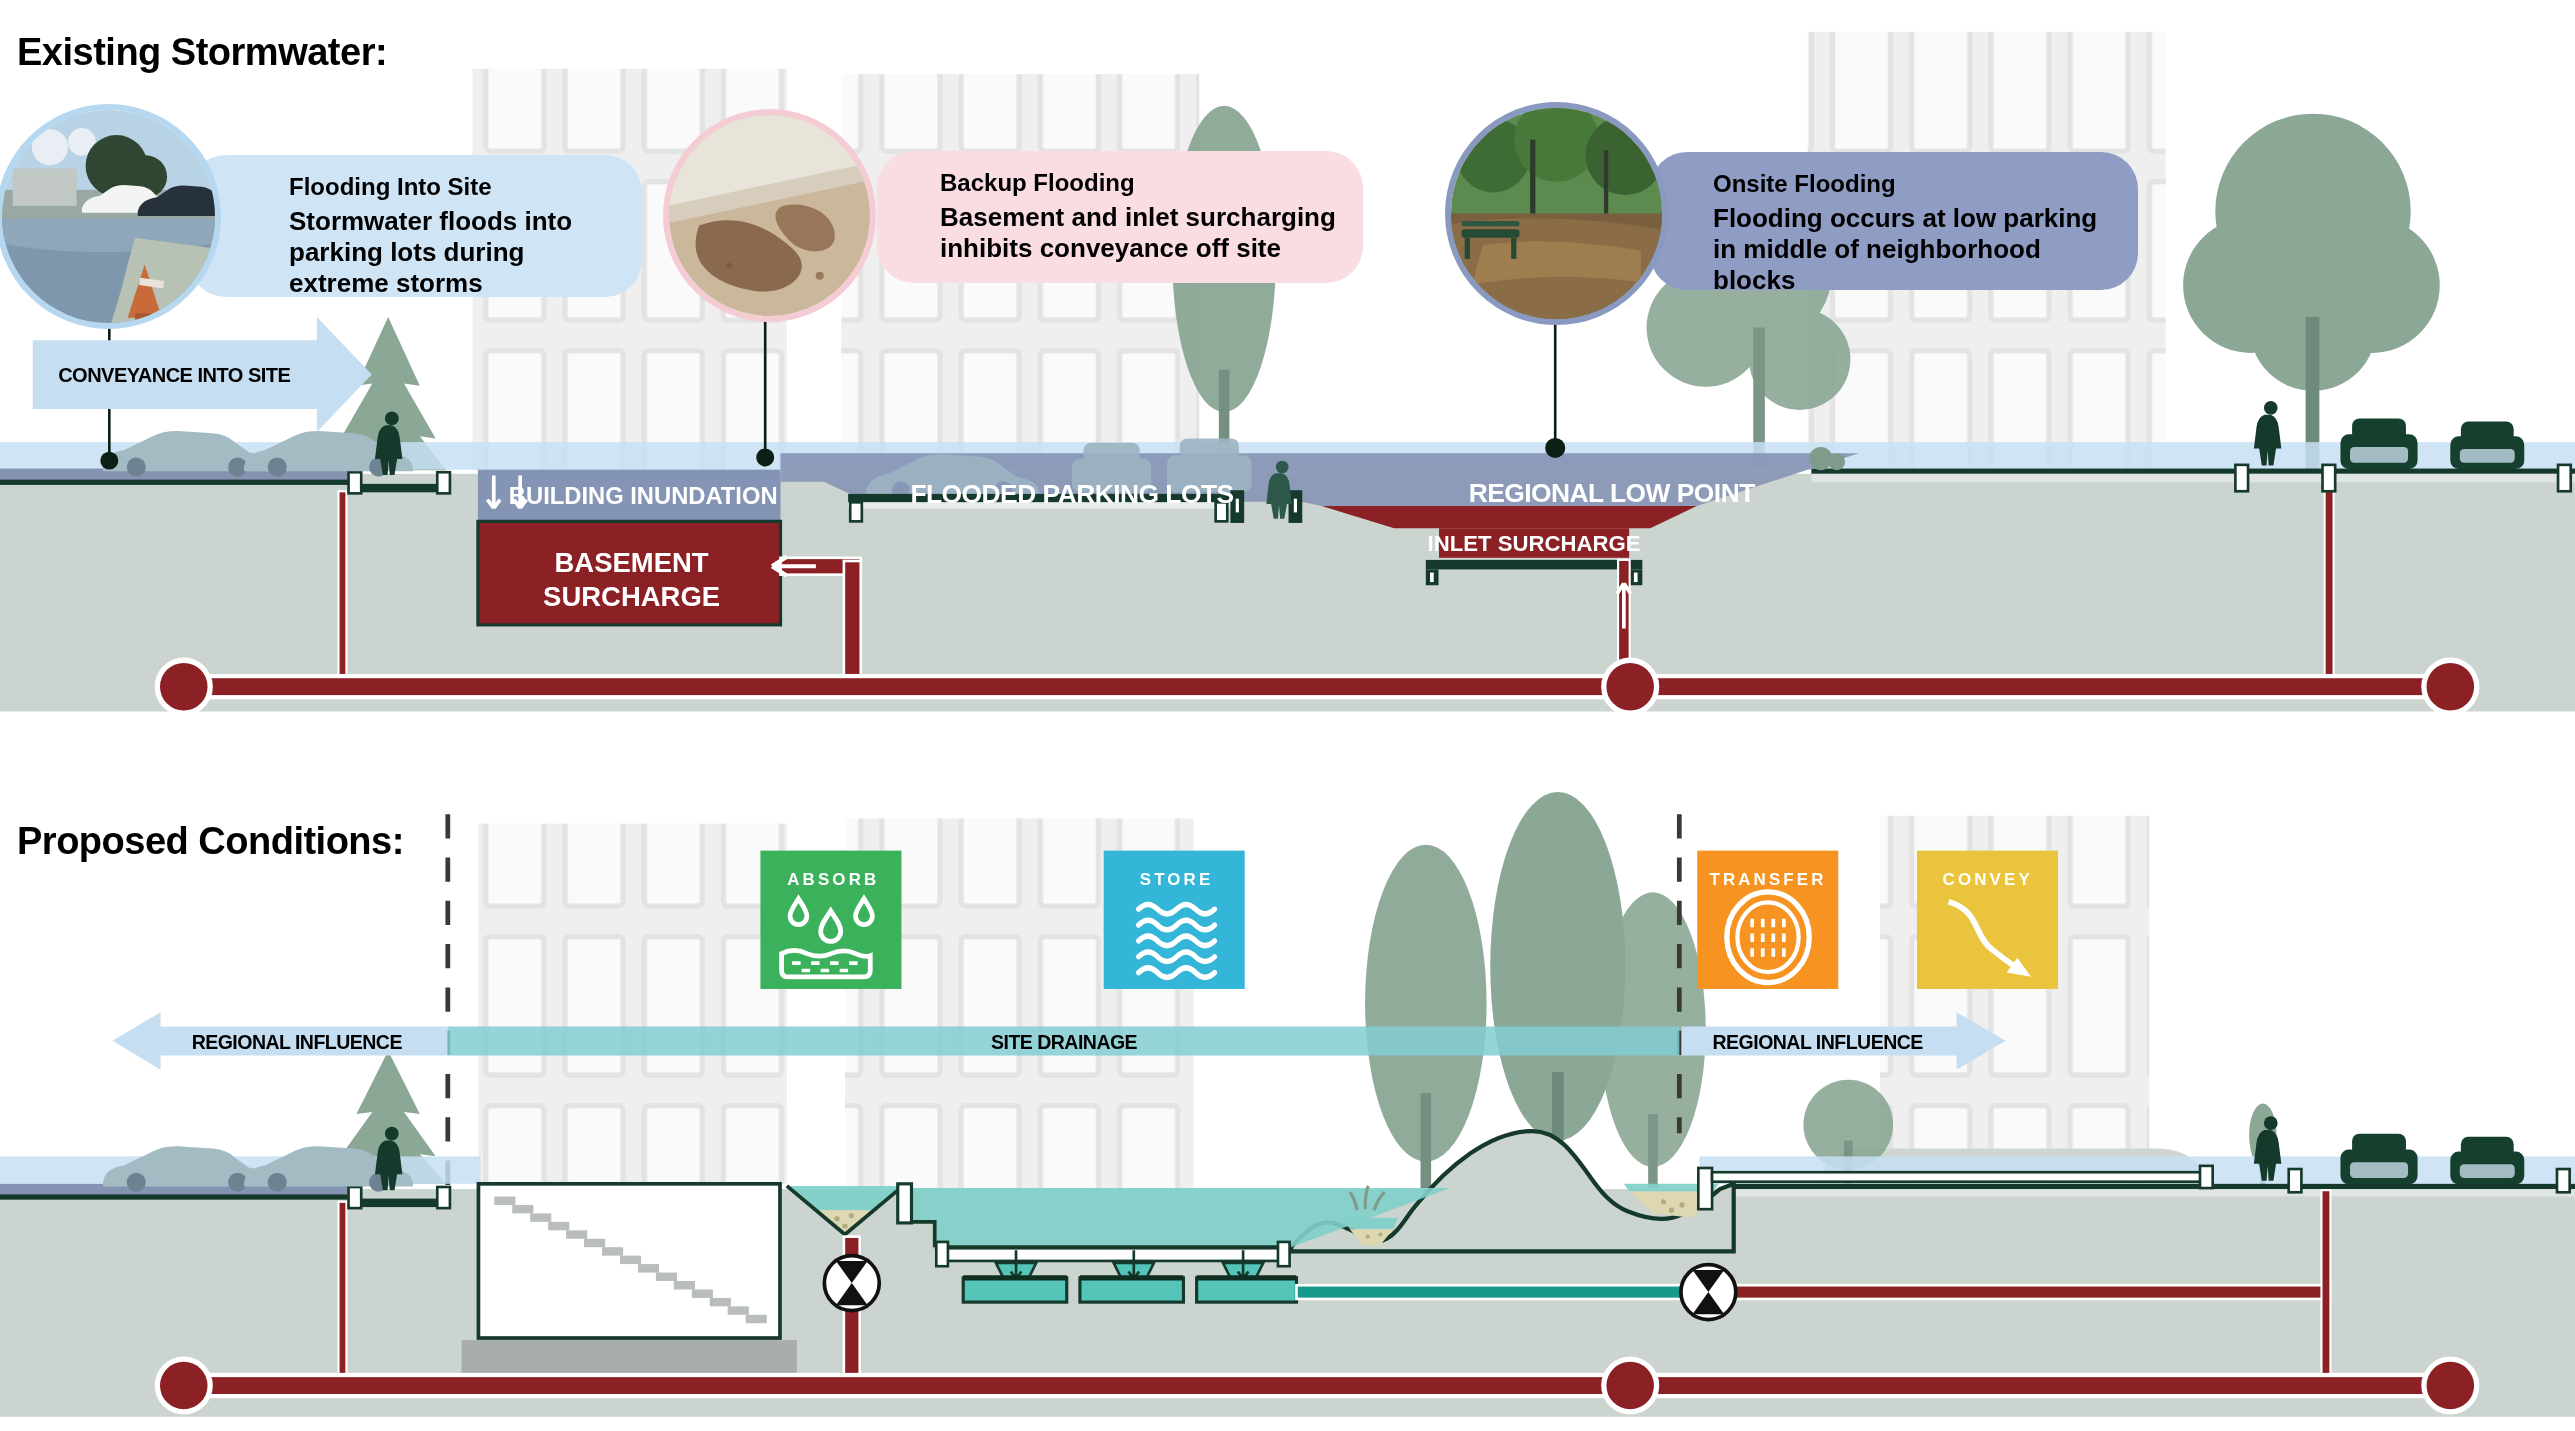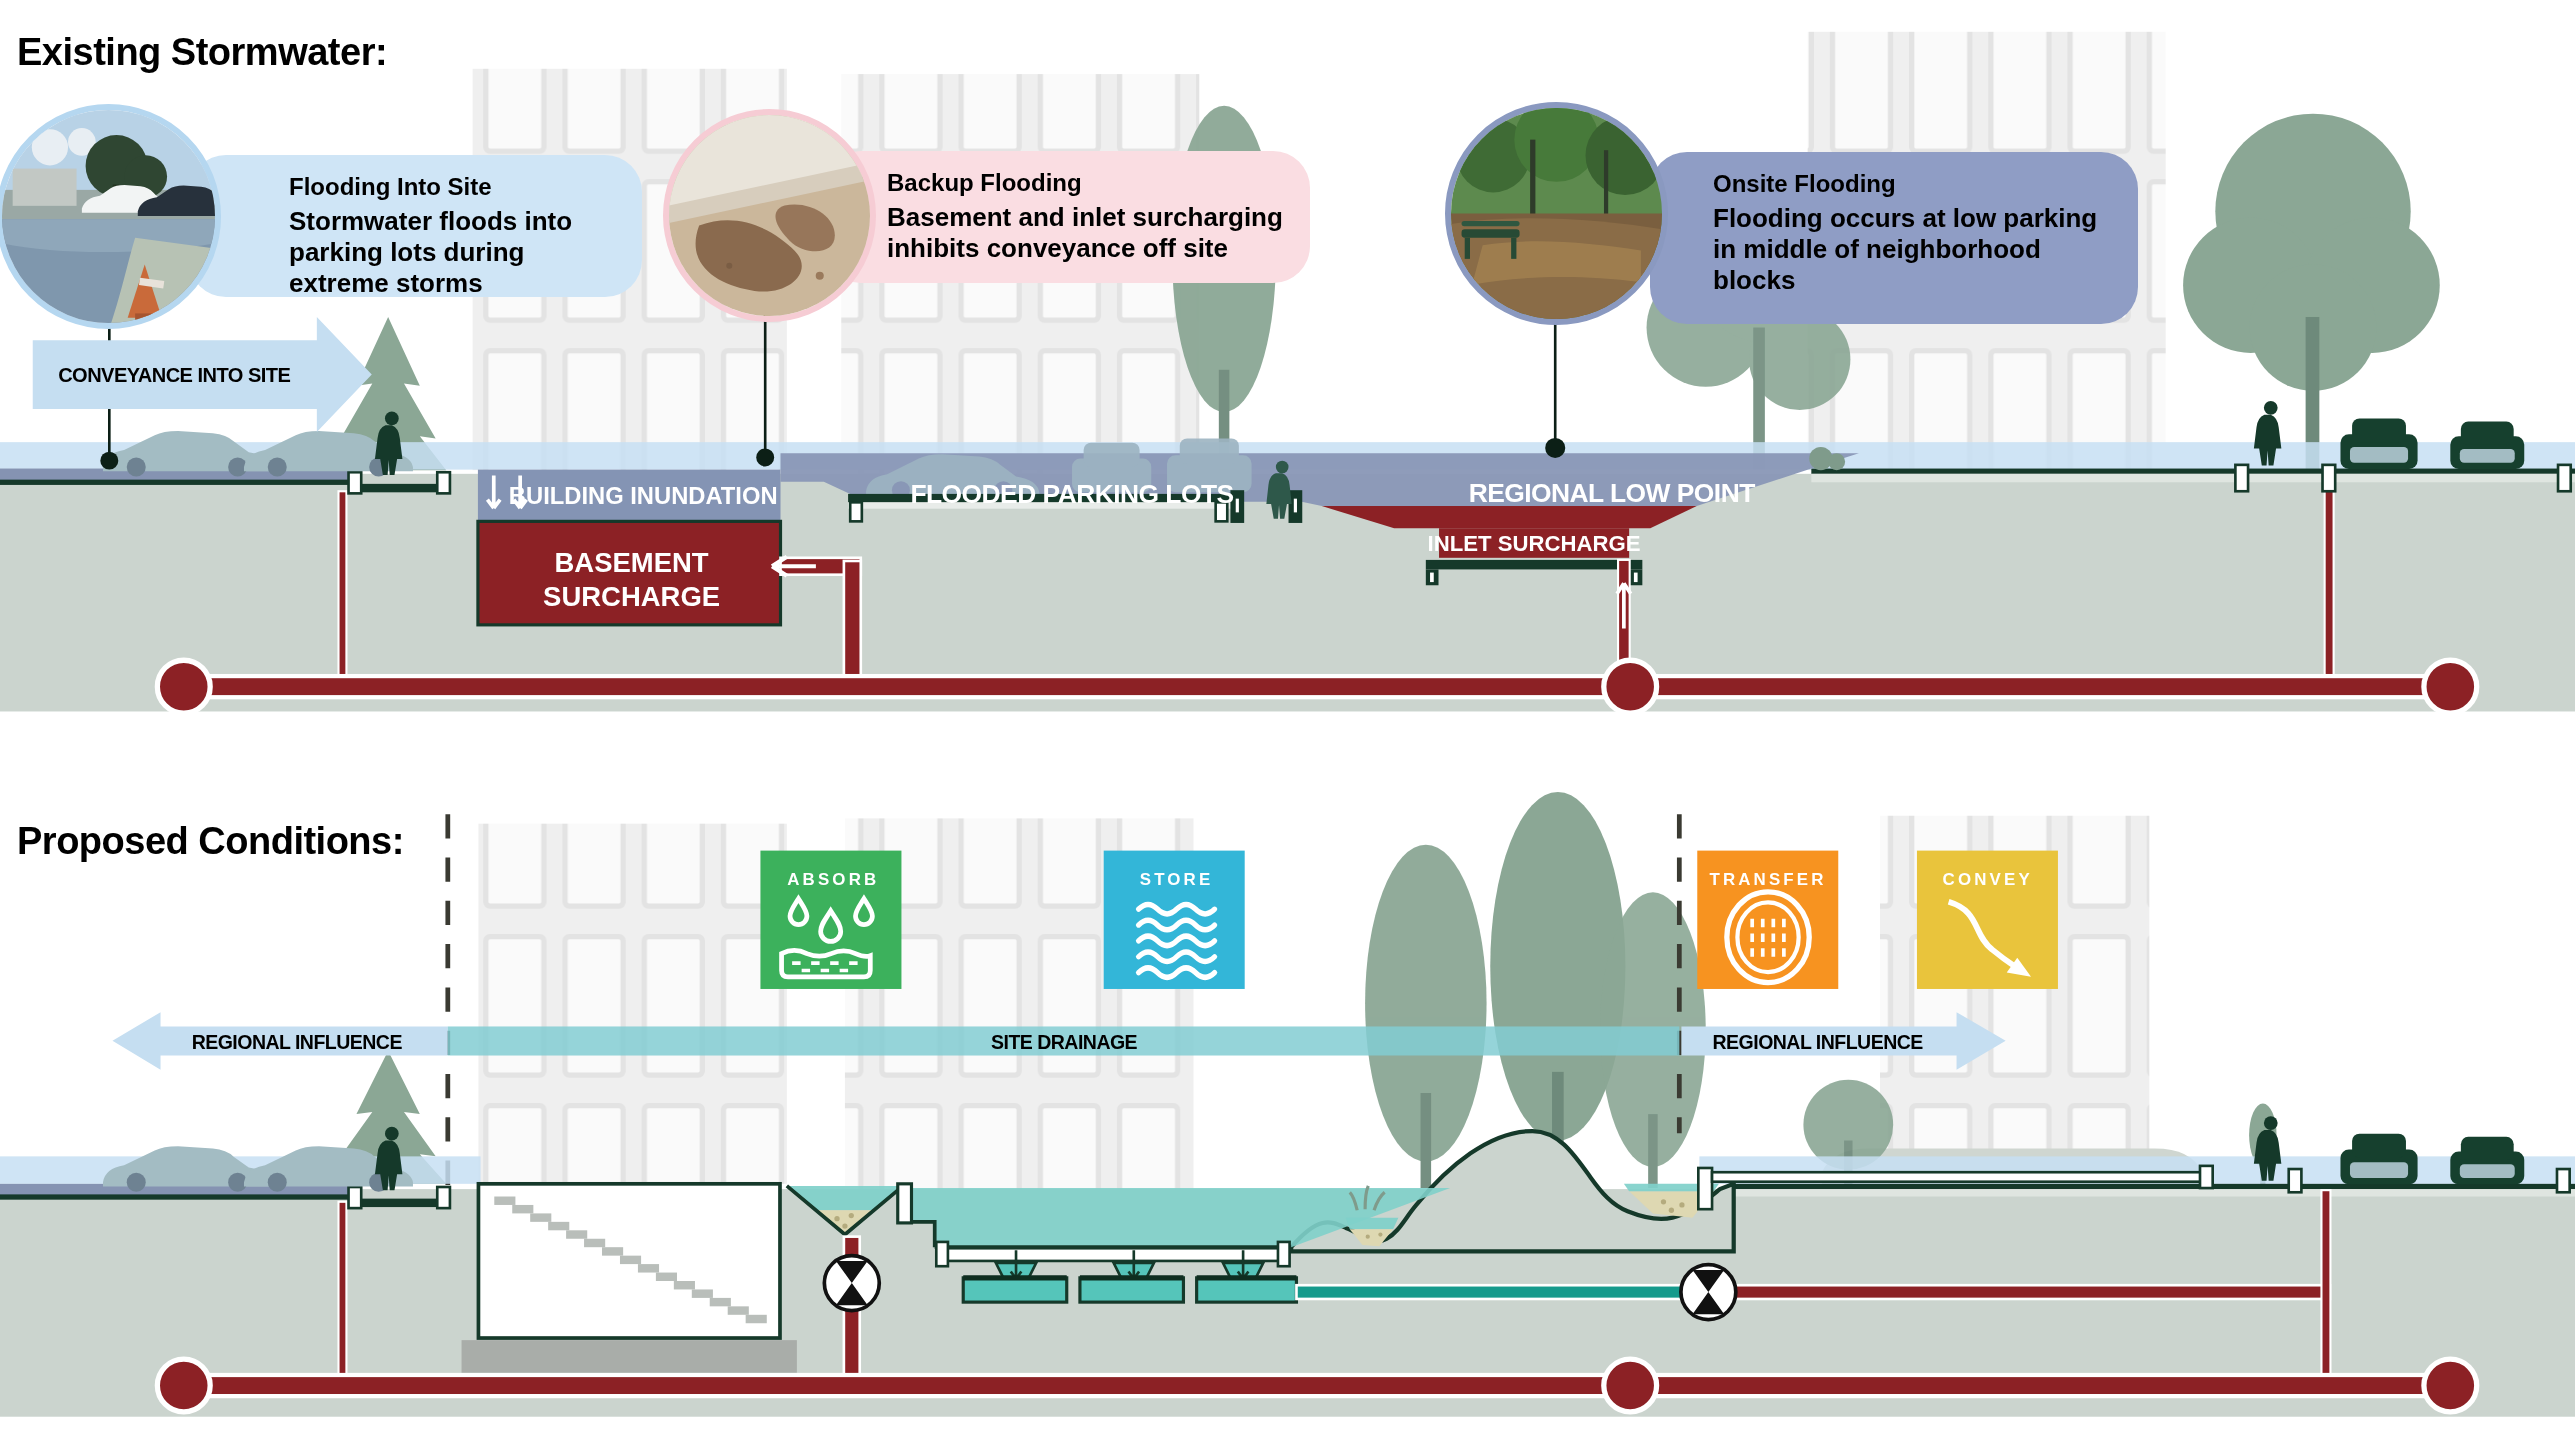--- a/index.html
+++ b/index.html
@@ -5,22 +5,22 @@
   html,body{margin:0;padding:0;background:#fff;}
   .stage{position:relative;width:2576px;height:1431px;background:#fff;overflow:hidden;
          font-family:"Liberation Sans",sans-serif;}
   .sec-title{position:absolute;margin:0;font-size:38px;font-weight:bold;color:#000;letter-spacing:-0.5px;}
   #existing-title{left:17px;top:31px;}
   #proposed-title{left:17px;top:820px;}
   .callout{position:absolute;border-radius:37px;color:#111;padding:18px 26.4px 16px 32px;box-sizing:border-box;}
   .callout h2{margin:0 0 5.3px 0;font-size:24px;font-weight:bold;color:#000;}
   .callout p{margin:0;font-size:26px;line-height:1.18;color:#000;font-weight:bold;}
   #callout-1{left:189px;top:155px;width:453px;height:142px;background:#cfe5f6;padding-left:100px;}
-  #callout-2{left:824px;top:151px;width:486px;height:132px;background:#fadde2;padding-left:63px;}
-  #callout-3{left:1650px;top:152px;width:488px;height:172px;background:#8f9dc5;padding-left:63px;}
+  #callout-2{left:877px;top:151px;width:486px;height:132px;background:#fadde2;padding-left:63px;}
+  #callout-3{left:1650px;top:152px;width:488px;height:138px;background:#8f9dc5;padding-left:63px;}
   .photo{position:absolute;border-radius:50%;overflow:hidden;}
   #photo-1{left:-4.2px;top:104px;width:213px;height:213px;border:6.9px solid #b5d7f0;}
   #photo-2{left:663px;top:109px;width:201px;height:201px;border:6.9px solid #f6ccd4;}
   #photo-3{left:1445px;top:102px;width:211px;height:211px;border:6.9px solid #8a99c0;}
   .photo svg{display:block;width:100%;height:100%;}
   svg text{font-family:"Liberation Sans",sans-serif;}
   .wlbl{fill:#ffffff;font-weight:bold;}
   .blbl{fill:#000000;font-weight:bold;}
   .icon-label{fill:#fff;font-weight:bold;letter-spacing:6px;}
 </style>

